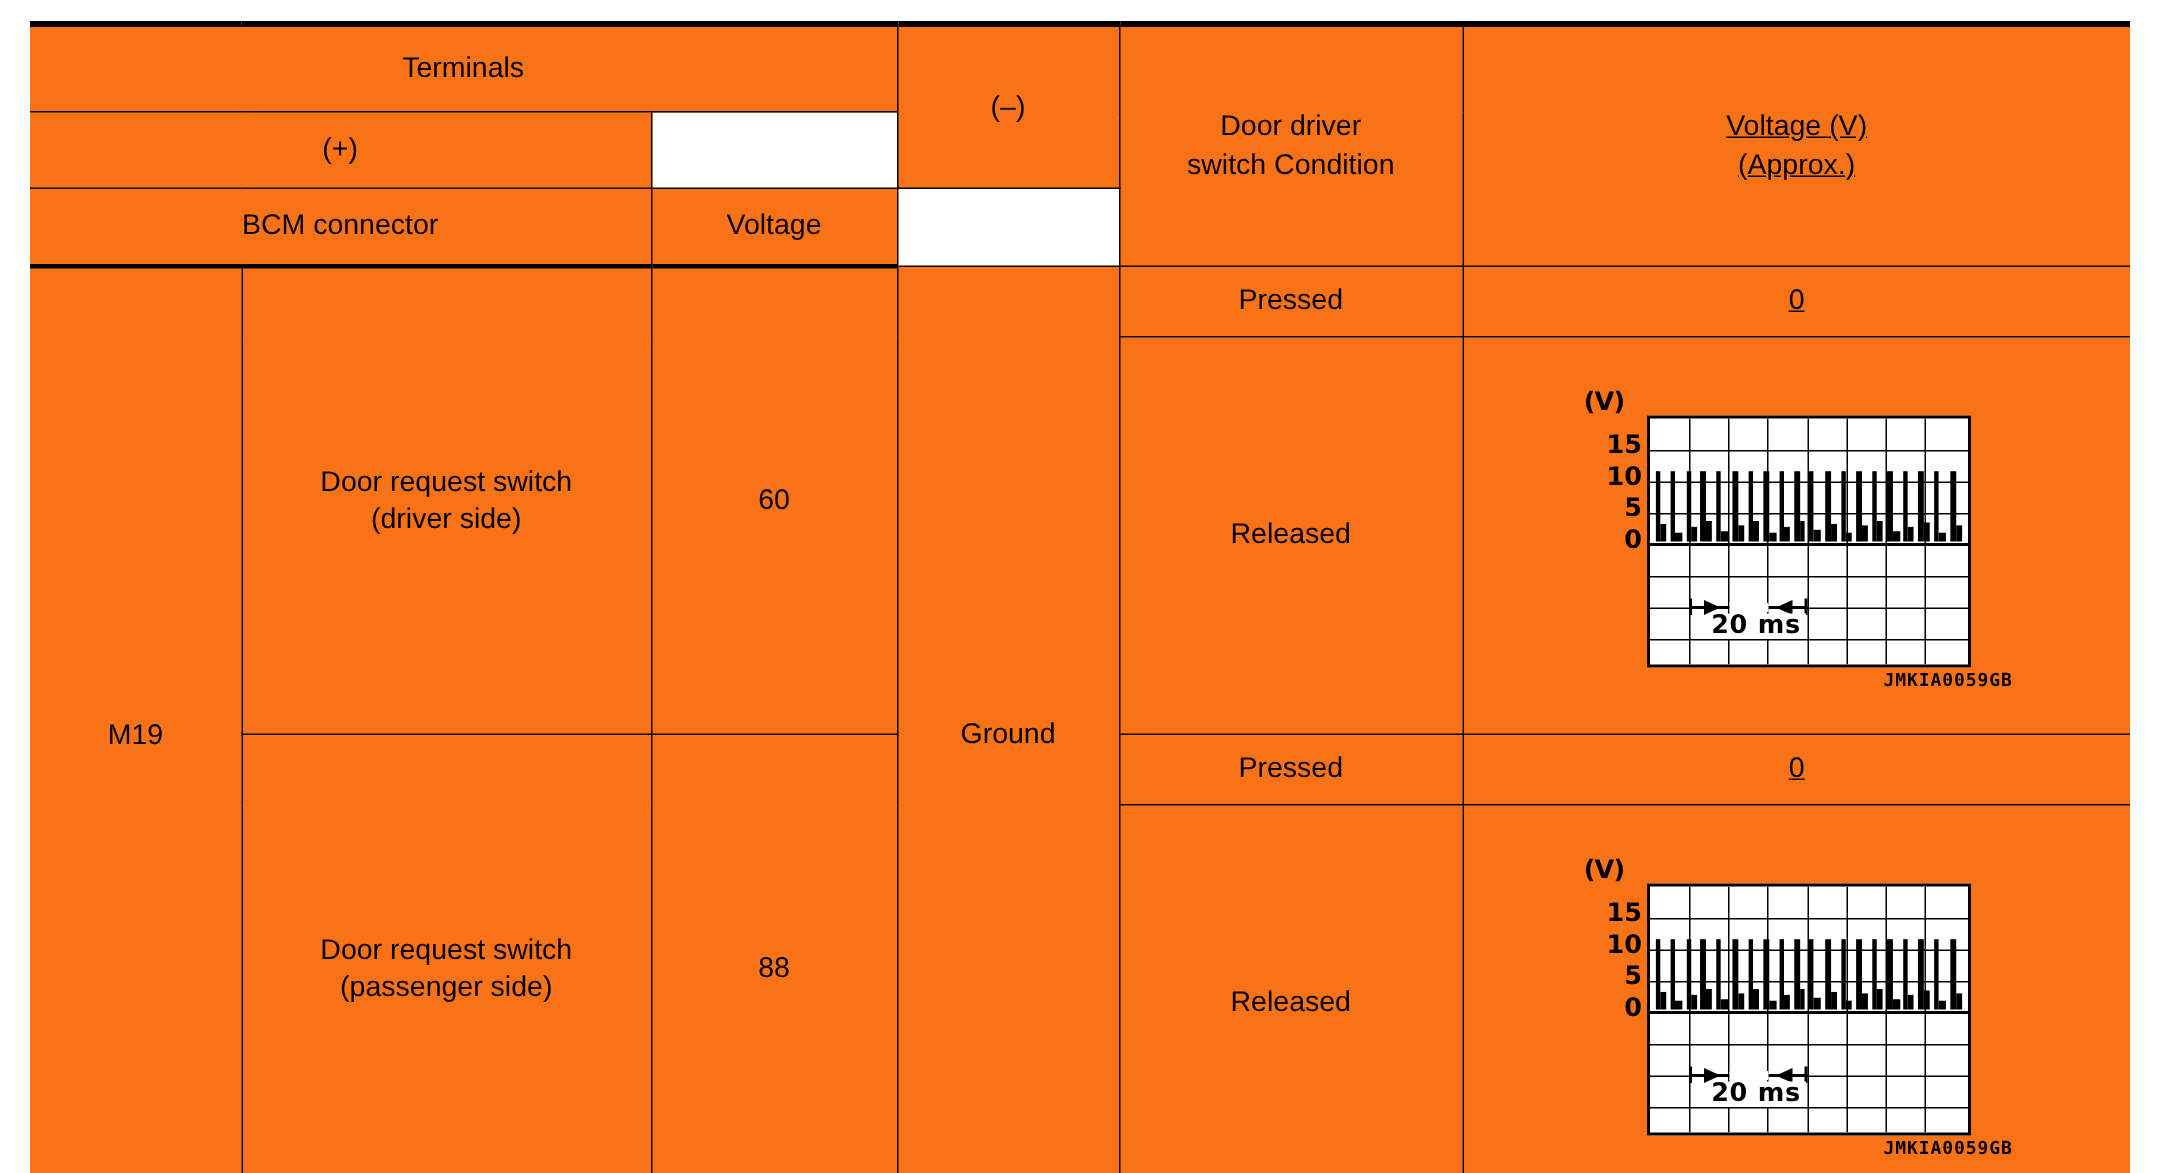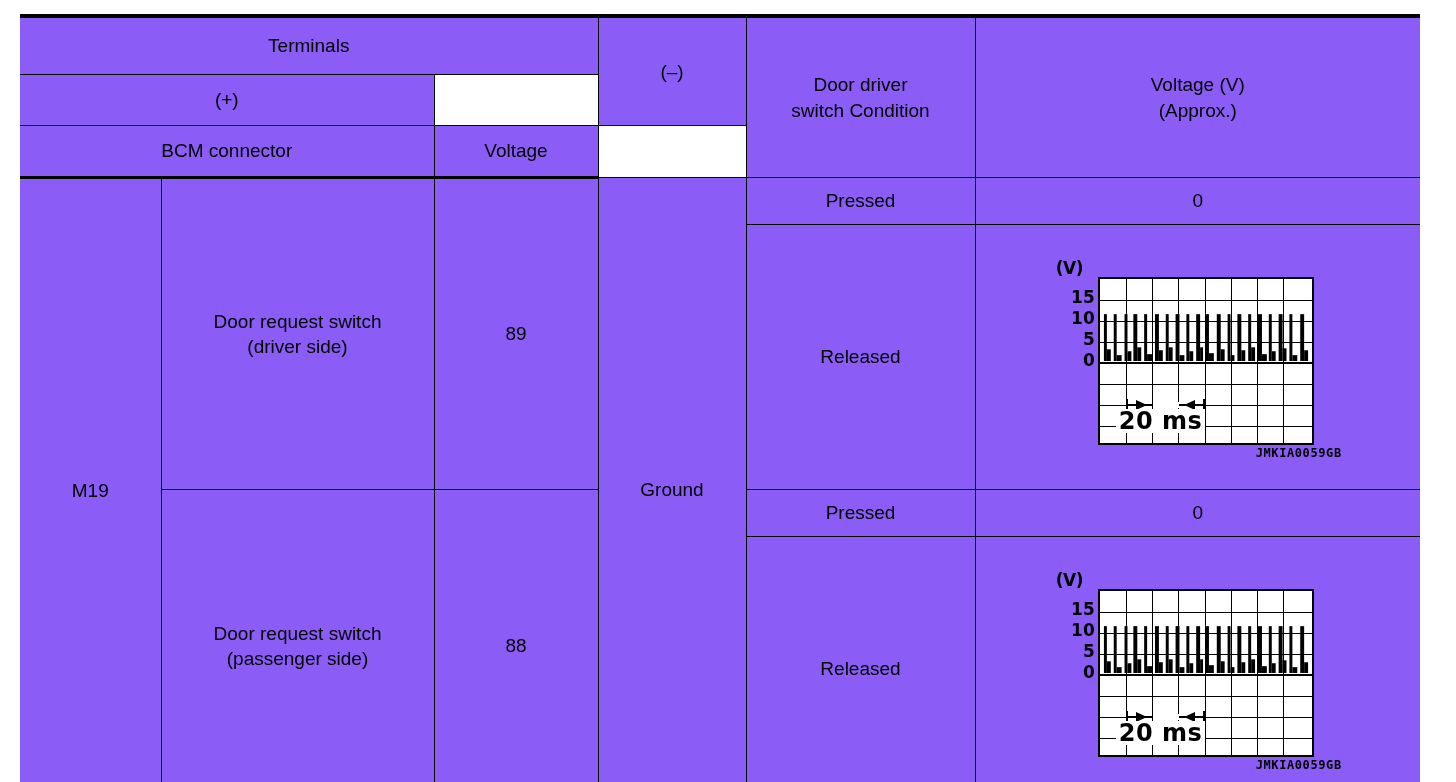--- a/index.html
+++ b/index.html
@@ -33,25 +33,25 @@
     table-layout: fixed;
     background: #ffffff;
   }
   .spec-table td {
     border: 1px solid #000000;
     text-align: center;
     vertical-align: middle;
     font-size: 19px;
     line-height: 1.32;
     padding: 3px 4px;
-    background: #8b5cf6;
+    background: #f97316;
   }
   
   .spec-table td.edge-l { border-left: 0 none; }
-  .spec-table td.edge-r { border-right: 0 none; }
+  .spec-table td.edge-r { border-right: 0 none; text-decoration: underline; }
 
   
   .spec-table td.rule-top    { border-top: 4px solid #000000; }
   .spec-table td.rule-bottom { border-bottom: 3px solid #000000; }
   .spec-table td.rule-head   { border-bottom: 3px solid #000000; }
 
   .hdr { font-size: 19px; }
   .cell-2line { white-space: pre-line; }
 
   
@@ -152,25 +152,26 @@
     border-top: 5px solid transparent;
     border-bottom: 5px solid transparent;
   }
   .ms-arrow.right { border-left: 11px solid #000000; }
   .ms-arrow.left  { border-right: 11px solid #000000; }
 
   .ms-label {
     position: absolute;
     font-family: "DejaVu Sans", sans-serif;
     font-weight: 700;
-    font-size: 24px;
+    font-size: 17px;
     line-height: 1;
     letter-spacing: 0.5px;
     background: #ffffff;
     padding: 0 3px;
+    margin-left: 22px;
   }
 
   .scope-id {
     position: absolute;
     right: 6px;
     bottom: 0px;
     font-family: "DejaVu Sans Mono", monospace;
     font-size: 12px;
     letter-spacing: 0.6px;
     font-weight: 700;
@@ -207,21 +208,21 @@
 
       <tr>
         <td class="rule-head edge-l hdr" colspan="2" style="height:44px;">BCM connector</td>
         <td class="rule-head hdr">Voltage</td>
       </tr>
 
       <tr>
         <td class="edge-l" rowspan="4">M19</td>
         <td class="cell-2line" rowspan="2" style="height:300px;">Door request switch
 (driver side)</td>
-        <td rowspan="2">89</td>
+        <td rowspan="2">60</td>
         <td rowspan="4">Ground</td>
         <td style="height:40px;">Pressed</td>
         <td class="edge-r">0</td>
       </tr>
 
       <tr>
         <td style="height:258px;">Released</td>
         <td class="edge-r">
 
           <div class="scope-wrap">

